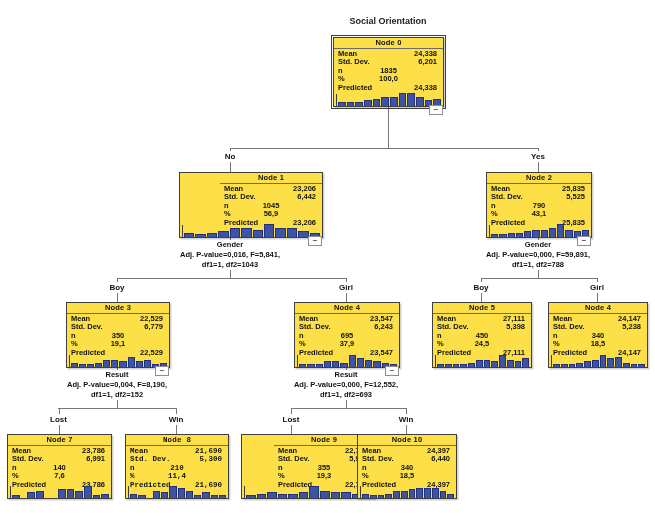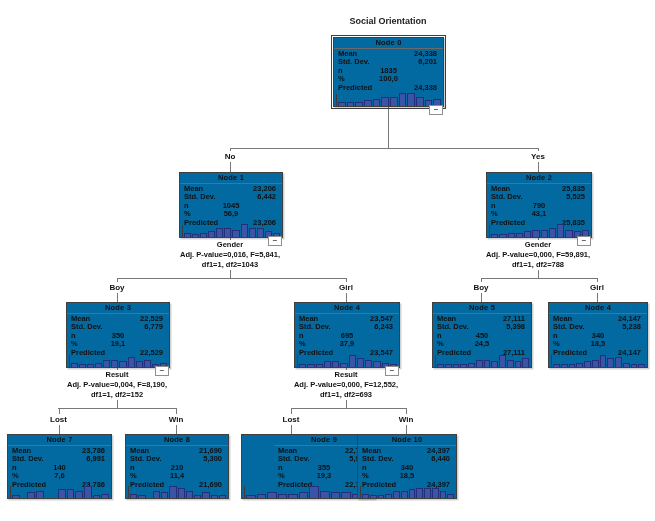--- a/index.html
+++ b/index.html
@@ -6,21 +6,21 @@
   #tree-canvas{
     position:relative;width:655px;height:521px;background:#ffffff;overflow:hidden;
     font-family:"Liberation Sans",sans-serif;
   }
   #connectors{position:absolute;left:0;top:0;z-index:1;}
   .tree-title{
     position:absolute;left:388px;top:15px;transform:translateX(-50%);
     font:700 9px/12px "Liberation Sans",sans-serif;color:#222;white-space:nowrap;z-index:2;
   }
   .node{
-    position:absolute;background:#0369a1;border:1px solid #3f3f3f;
+    position:absolute;background:#fde047;border:1px solid #3f3f3f;
     box-shadow:1.5px 1.5px 0 rgba(0,0,0,0.18);z-index:3;color:#111;
     font:700 7.5px "Liberation Sans",sans-serif;
   }
   .node.root{outline:1px solid #3f3f3f;outline-offset:1px;}
   .node-title{
     text-align:center;height:10px;line-height:10px;border-bottom:1px solid #6a6a6a;
     font-size:7.5px;letter-spacing:0.2px;
   }
   .stats{padding-top:1px;}
   .srow{position:relative;height:8.4px;line-height:8.4px;font-size:7.5px;}
@@ -110,21 +110,21 @@
         <div class="bar" style="background: rgb(60, 84, 166); border-color: rgb(34, 48, 122); height: 8px;"></div>
         <div class="bar" style="background: rgb(60, 84, 166); border-color: rgb(34, 48, 122); height: 8px;"></div>
         <div class="bar" style="background: rgb(60, 84, 166); border-color: rgb(34, 48, 122); height: 12px;"></div>
         <div class="bar" style="background: rgb(60, 84, 166); border-color: rgb(34, 48, 122); height: 12px;"></div>
         <div class="bar" style="background: rgb(60, 84, 166); border-color: rgb(34, 48, 122); height: 8px;"></div>
         <div class="bar" style="background: rgb(60, 84, 166); border-color: rgb(34, 48, 122); height: 5px;"></div>
         <div class="bar" style="background: rgb(60, 84, 166); border-color: rgb(34, 48, 122); height: 6px;"></div>
       </div>
       <div class="collapse">−</div>
     </div>
-    <div class="node" style="left: 179px; top: 172px; width: 102px; height: 64px;">
+    <div class="node" style="left: 179px; top: 172px; width: 102px; height: 64px; padding-left: 40px;">
       <div class="node-title">Node 1</div>
       <div class="stats">
         <div class="srow">
           <span class="lbl">Mean</span>
           <span class="val">23,206</span>
         </div>
         <div class="srow">
           <span class="lbl">Std. Dev.</span>
           <span class="val">6,442</span>
         </div>
@@ -387,21 +387,21 @@
         <div class="bar" style="background: rgb(60, 84, 166); border: none; height: 0px;"></div>
         <div class="bar" style="background: rgb(60, 84, 166); border: none; height: 0px;"></div>
         <div class="bar" style="background: rgb(60, 84, 166); border-color: rgb(34, 48, 122); height: 8px;"></div>
         <div class="bar" style="background: rgb(60, 84, 166); border-color: rgb(34, 48, 122); height: 8px;"></div>
         <div class="bar" style="background: rgb(60, 84, 166); border-color: rgb(34, 48, 122); height: 6px;"></div>
         <div class="bar" style="background: rgb(60, 84, 166); border-color: rgb(34, 48, 122); height: 11px;"></div>
         <div class="bar" style="background: rgb(60, 84, 166); border-color: rgb(34, 48, 122); height: 2px;"></div>
         <div class="bar" style="background: rgb(60, 84, 166); border-color: rgb(34, 48, 122); height: 3px;"></div>
       </div>
     </div>
-    <div class="node" style="left: 125px; top: 434px; width: 102px; height: 63px;">
+    <div class="node" style="left: 125px; top: 434px; width: 102px; height: 63px; font-family: Liberation Mono, monospace;">
       <div class="node-title">Node 8</div>
       <div class="stats">
         <div class="srow">
           <span class="lbl">Mean</span>
           <span class="val">21,690</span>
         </div>
         <div class="srow">
           <span class="lbl">Std. Dev.</span>
           <span class="val">5,300</span>
         </div>

